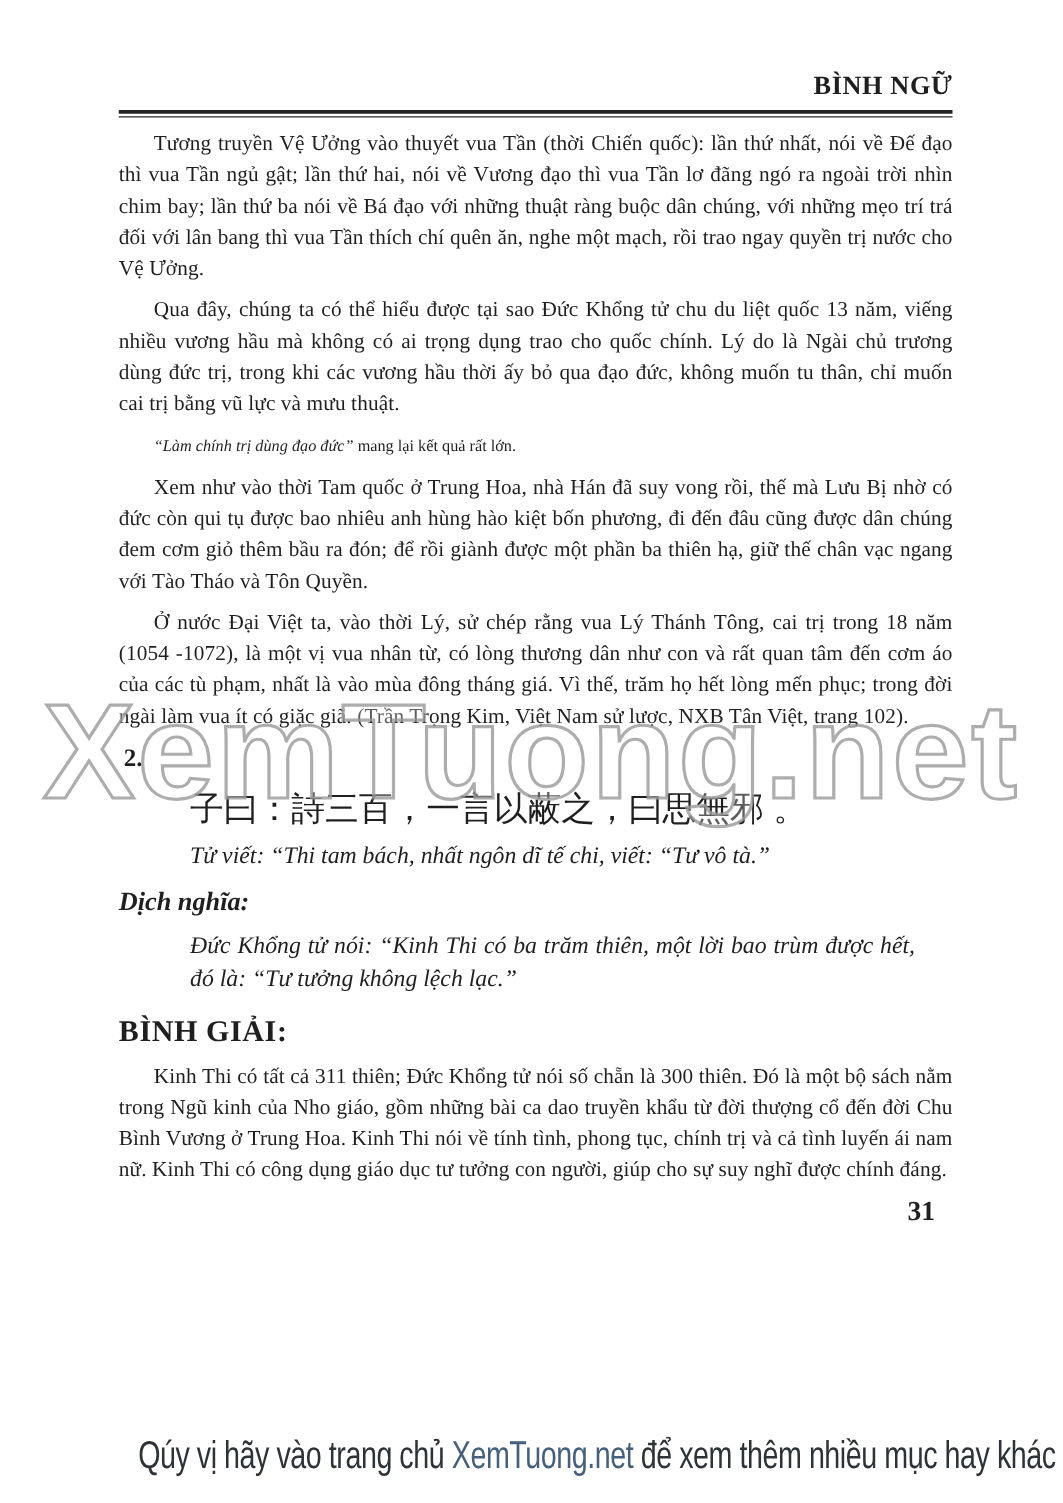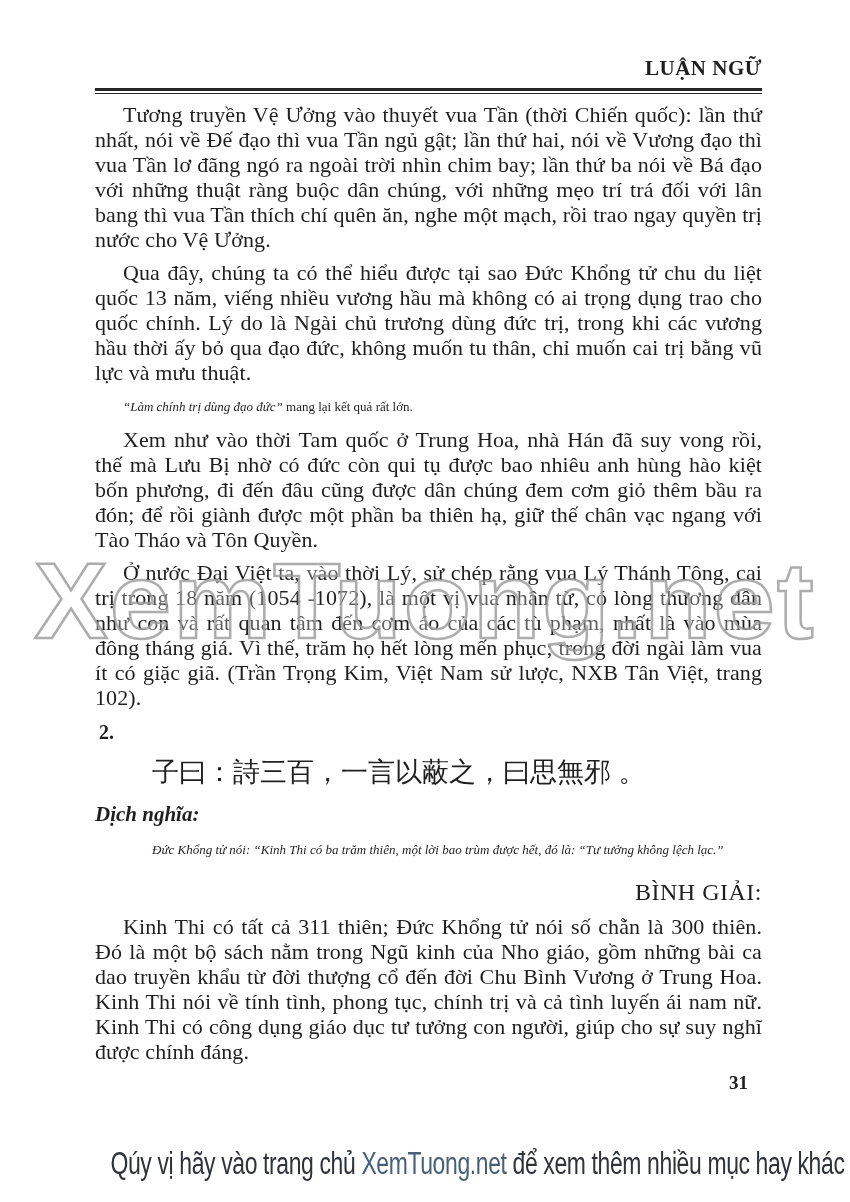--- a/index.html
+++ b/index.html
@@ -27,21 +27,21 @@
     letter-spacing: 0.5px;
   }
   .double-rule {
     height: 2px;
     border-top: 3px solid #262626;
     border-bottom: 1px solid #262626;
     margin-bottom: 7px;
   }
   p.body-par {
     margin: 8px 0 0 0;
-    font-size: 22px;
+    font-size: 17px;
     line-height: 25px;
     text-align: justify;
     text-indent: 28px;
     letter-spacing: 0.1px;
   }
   p.quote-line {
     margin: 9px 0 0 0;
     font-size: 13px;
     line-height: 25px;
     text-indent: 28px;
@@ -66,36 +66,35 @@
   }
   .dich-nghia-heading {
     margin: 12px 0 0 0;
     font-size: 21px;
     font-weight: bold;
     font-style: italic;
     font-family: Liberation Serif, serif;
   }
   .dich-nghia-text {
     margin: 9px 30px 0 57px;
-    font-size: 13px;
+    font-size: 19px;
     line-height: 27px;
     font-style: italic;
     text-align: justify;
   }
   .binh-giai-heading {
     margin: 16px 0 0 0;
     font-size: 24px;
-    font-weight: normal;
+    font-weight: bold;
     letter-spacing: 0.5px;
-    text-align: right;
   }
   .page-number {
     margin: 8px 14px 0 0;
     text-align: right;
-    font-size: 19px;
+    font-size: 22px;
     font-weight: bold;
   }
   .watermark {
     position: absolute;
     top: 538px;
     left: 50%;
     transform: translateX(-50%) scaleX(1.02);
     font-family: "Liberation Sans", sans-serif;
     font-weight: bold;
     font-size: 108px;
@@ -123,34 +122,35 @@
 </style>
 </head>
 <body>
 
 <div class="page">
 
   <div class="watermark">XemTuong.net</div>
 
   <div class="content">
 
-    <h1 class="header-title">LUẬN NGỮ</h1>
+    <h1 class="header-title">BÌNH NGỮ</h1>
     <div class="double-rule"></div>
 
     <p class="body-par">Tương truyền Vệ Ưởng vào thuyết vua Tần (thời Chiến quốc): lần thứ nhất, nói về Đế đạo thì vua Tần ngủ gật; lần thứ hai, nói về Vương đạo thì vua Tần lơ đãng ngó ra ngoài trời nhìn chim bay; lần thứ ba nói về Bá đạo với những thuật ràng buộc dân chúng, với những mẹo trí trá đối với lân bang thì vua Tần thích chí quên ăn, nghe một mạch, rồi trao ngay quyền trị nước cho Vệ Ưởng.</p>
     <p class="body-par">Qua đây, chúng ta có thể hiểu được tại sao Đức Khổng tử chu du liệt quốc 13 năm, viếng nhiều vương hầu mà không có ai trọng dụng trao cho quốc chính. Lý do là Ngài chủ trương dùng đức trị, trong khi các vương hầu thời ấy bỏ qua đạo đức, không muốn tu thân, chỉ muốn cai trị bằng vũ lực và mưu thuật.</p>
 
     <p class="quote-line"><span class="quote-italic">“Làm chính trị dùng đạo đức”</span><span> mang lại kết quả rất lớn.</span></p>
 
     <p class="body-par">Xem như vào thời Tam quốc ở Trung Hoa, nhà Hán đã suy vong rồi, thế mà Lưu Bị nhờ có đức còn qui tụ được bao nhiêu anh hùng hào kiệt bốn phương, đi đến đâu cũng được dân chúng đem cơm giỏ thêm bầu ra đón; để rồi giành được một phần ba thiên hạ, giữ thế chân vạc ngang với Tào Tháo và Tôn Quyền.</p>
     <p class="body-par">Ở nước Đại Việt ta, vào thời Lý, sử chép rằng vua Lý Thánh Tông, cai trị trong 18 năm (1054 -1072), là một vị vua nhân từ, có lòng thương dân như con và rất quan tâm đến cơm áo của các tù phạm, nhất là vào mùa đông tháng giá. Vì thế, trăm họ hết lòng mến phục; trong đời ngài làm vua ít có giặc giã. (Trần Trọng Kim, Việt Nam sử lược, NXB Tân Việt, trang 102).</p>
 
     <p class="section-number">2.</p>
 
     <p class="chinese-line">子曰：詩三百，一言以蔽之，曰思無邪 。</p>
+    <p class="translit-line">Tử viết: “Thi tam bách, nhất ngôn dĩ tế chi, viết: “Tư vô tà.”</p>
 
     <p class="dich-nghia-heading">Dịch nghĩa:</p>
     <p class="dich-nghia-text">Đức Khổng tử nói: “Kinh Thi có ba trăm thiên, một lời bao trùm được hết, đó là: “Tư tưởng không lệch lạc.”</p>
 
     <p class="binh-giai-heading">BÌNH GIẢI:</p>
     <p class="body-par">Kinh Thi có tất cả 311 thiên; Đức Khổng tử nói số chẵn là 300 thiên. Đó là một bộ sách nằm trong Ngũ kinh của Nho giáo, gồm những bài ca dao truyền khẩu từ đời thượng cổ đến đời Chu Bình Vương ở Trung Hoa. Kinh Thi nói về tính tình, phong tục, chính trị và cả tình luyến ái nam nữ. Kinh Thi có công dụng giáo dục tư tưởng con người, giúp cho sự suy nghĩ được chính đáng.</p>
 
     <p class="page-number">31</p>
 
   </div>

